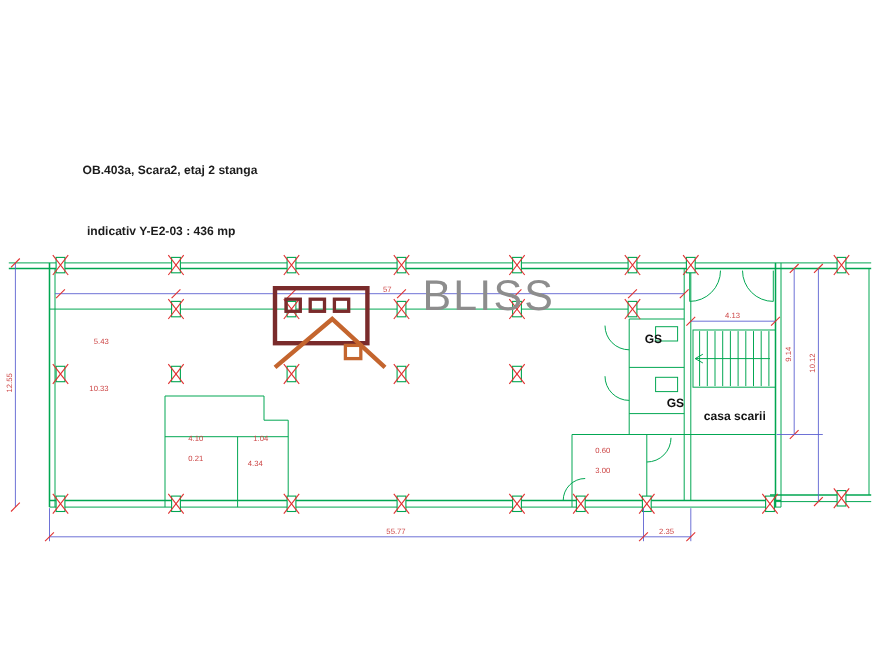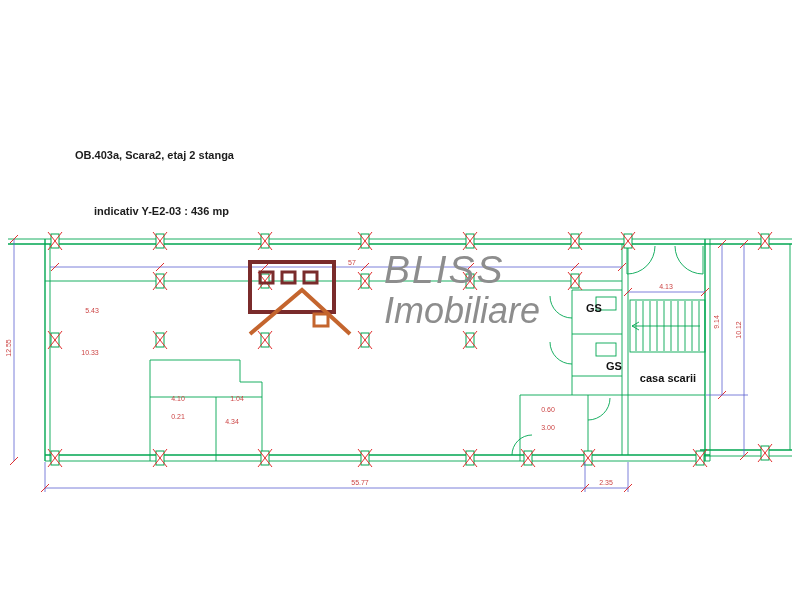--- a/index.html
+++ b/index.html
@@ -1,33 +1,33 @@
 <!DOCTYPE html>
 <html style="--wall: #00a651; --dim: #5a5fd0; --marker: #e03030; --dim_text: #cc4444; --logo_gray: #8d8d8d; --logo_maroon: #7a2b2b; --logo_orange: #c4652e; --text: #1c1c1c;"><head>
 <meta charset="utf-8">
 <style>
   html,body{margin:0;padding:0;background:#fff;}
   .canvas{position:relative;width:800px;height:536px;background:#fff;overflow:hidden;
           font-family:"Liberation Sans",sans-serif;}
   .annot{position:absolute;font-size:11px;font-weight:bold;color:var(--text);white-space:nowrap;}
   #annot-line1{left:75px;top:149px;}
   #annot-line2{left:75px;top:179px;}
-  #annot-line3{left:94px;top:205px;}
+  #annot-line3{left:79px;top:205px;}
   .plan-svg{position:absolute;left:0;top:0;}
   
   .w{stroke:var(--wall);stroke-width:1.4;fill:none;}
   .wt{stroke:var(--wall);stroke-width:0.9;fill:none;}
   .dim{stroke:var(--dim);stroke-width:0.8;fill:none;}
   .tick{stroke:var(--marker);stroke-width:1;fill:none;}
   .mkr{stroke:var(--wall);stroke-width:1;fill:#fff;}
   .mkx{stroke:var(--marker);stroke-width:1;fill:none;}
   .dt{fill:var(--dim_text);font-size:7px;font-family:"Liberation Sans",sans-serif;}
   .lbl{fill:#111;font-size:11px;font-weight:bold;font-family:"Liberation Sans",sans-serif;}
   
-  .logo{position:absolute;left:246px;top:250px;display:flex;align-items:flex-start;font-style:italic;}
+  .logo{position:absolute;left:246px;top:250px;display:flex;align-items:flex-start;}
   .logo-house{margin-top:6px;}
   .logo-text{margin-left:30px;color:var(--logo_gray);line-height:1;}
   .brand{font-size:39px;letter-spacing:2px;font-weight:500;}
   .subbrand{font-size:36px;margin-top:4px;font-weight:400;}
 </style>
 </head>
 <body>
 
 <div class="canvas">
 
@@ -209,17 +209,16 @@
     <svg class="logo-house" width="108" height="88" viewBox="0 0 108 88">
       <rect x="4" y="6" width="84" height="50" fill="none" stroke="var(--logo_maroon)" stroke-width="4"></rect>
       <rect x="14" y="16" width="13" height="11" fill="none" stroke="var(--logo_maroon)" stroke-width="3"></rect>
       <rect x="36" y="16" width="13" height="11" fill="none" stroke="var(--logo_maroon)" stroke-width="3"></rect>
       <rect x="58" y="16" width="13" height="11" fill="none" stroke="var(--logo_maroon)" stroke-width="3"></rect>
       <polyline points="4,78 56,34 104,78" fill="none" stroke="var(--logo_orange)" stroke-width="4"></polyline>
       <rect x="68" y="58" width="14" height="12" fill="none" stroke="var(--logo_orange)" stroke-width="3"></rect>
     </svg>
     <div class="logo-text">
       <div class="brand">BLISS</div>
-      <div class="subbrand">Imobiliare</div>
     </div>
   </div>
 
 </div>
 
 </body></html>

